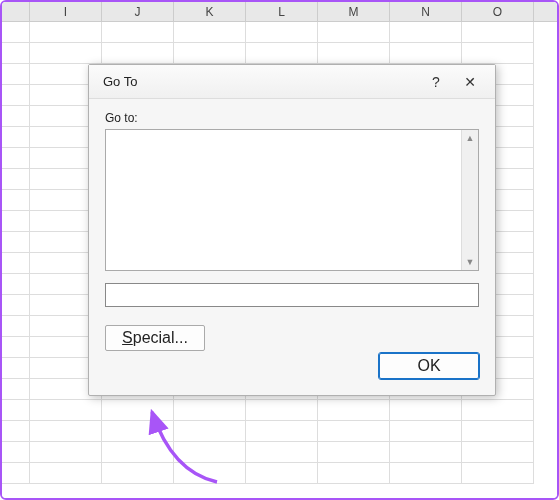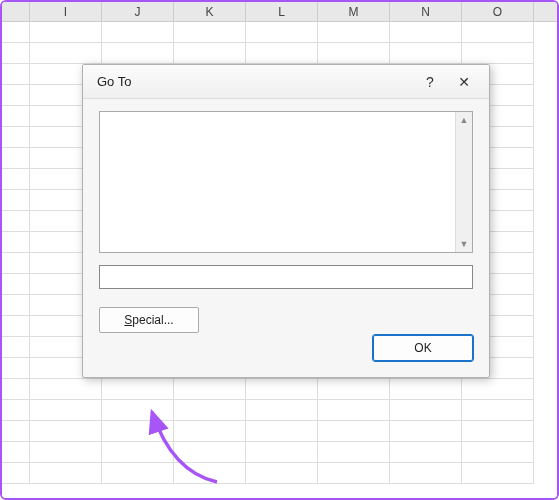--- a/index.html
+++ b/index.html
@@ -43,21 +43,21 @@
   }
   .cell {
     width: 72px;
     height: 21px;
     border-right: 1px solid #ddd;
     border-bottom: 1px solid #ddd;
   }
   
   .dialog {
     position: absolute;
-    left: 80px;
+    left: 86px;
     top: 62px;
     width: 408px;
     background: #f6f6f6;
     border: 1px solid #b0b0b0;
     box-shadow: 2px 2px 10px rgba(0,0,0,0.25);
     border-radius: 2px;
   }
   .titlebar {
     display: flex;
     align-items: center;
@@ -131,21 +131,21 @@
     display: flex;
     justify-content: flex-end;
     gap: 8px;
     margin-top: 18px;
   }
   .btn {
     height: 26px;
     min-width: 100px;
     border: 1px solid #aaa;
     background: #fdfdfd;
-    font-size: 12px;
+    font-size: 16px;
     color: #222;
     cursor: pointer;
     border-radius: 2px;
   }
   .btn-special {
     margin-right: auto;
   }
   .btn-ok {
     border: 1px solid #1a73c8;
     outline: 1px solid #1a73c8;
@@ -402,20 +402,21 @@
 
 <div class="dialog">
   <div class="titlebar">
     <div class="titlebar-title">Go To</div>
     <div class="titlebar-btn">?</div>
     <div class="titlebar-btn">
       <span>✕</span>
     </div>
   </div>
   <div class="dialog-body">
+    <label class="label">Go to:</label>
     <div class="listbox-wrap">
       <div class="listbox"></div>
       <div class="scrollbar">
         <div class="scroll-arrow">▲</div>
         <div class="scroll-arrow">▼</div>
       </div>
     </div>
     <input class="ref-input" type="text" autofocus="" value="" style="">
     <div class="button-row">
       <button class="btn btn-special underline-first">Special...</button>

